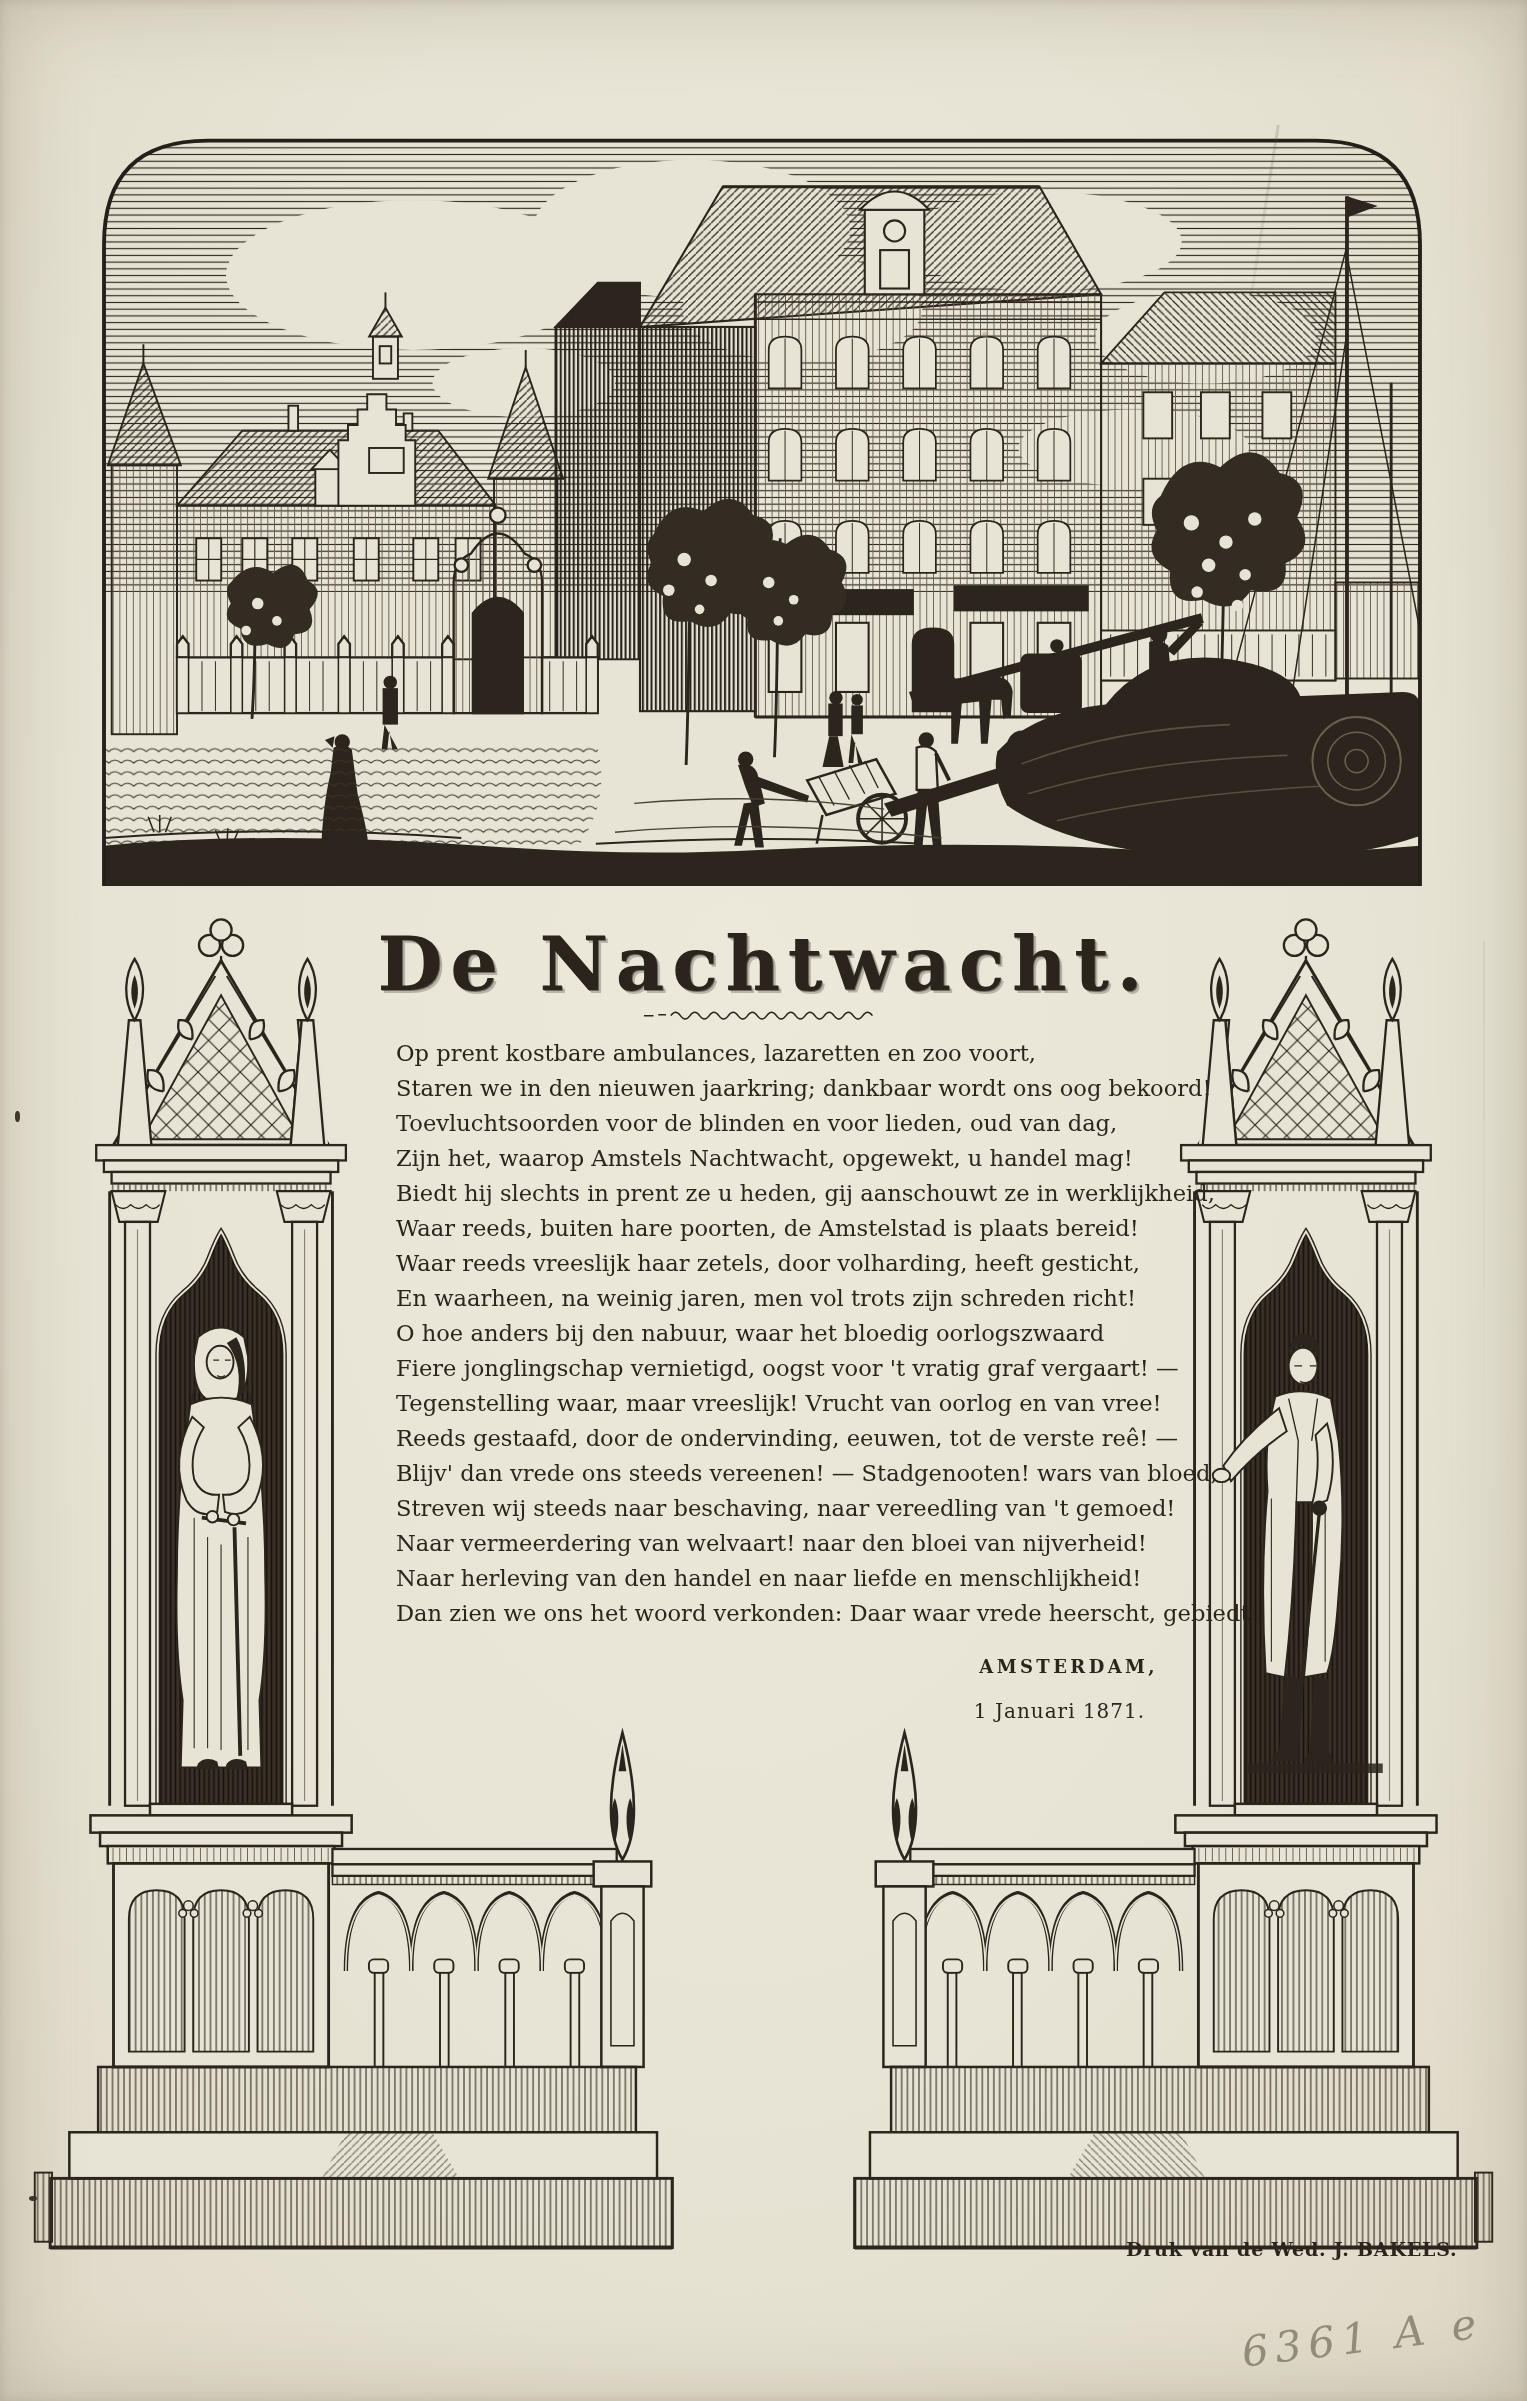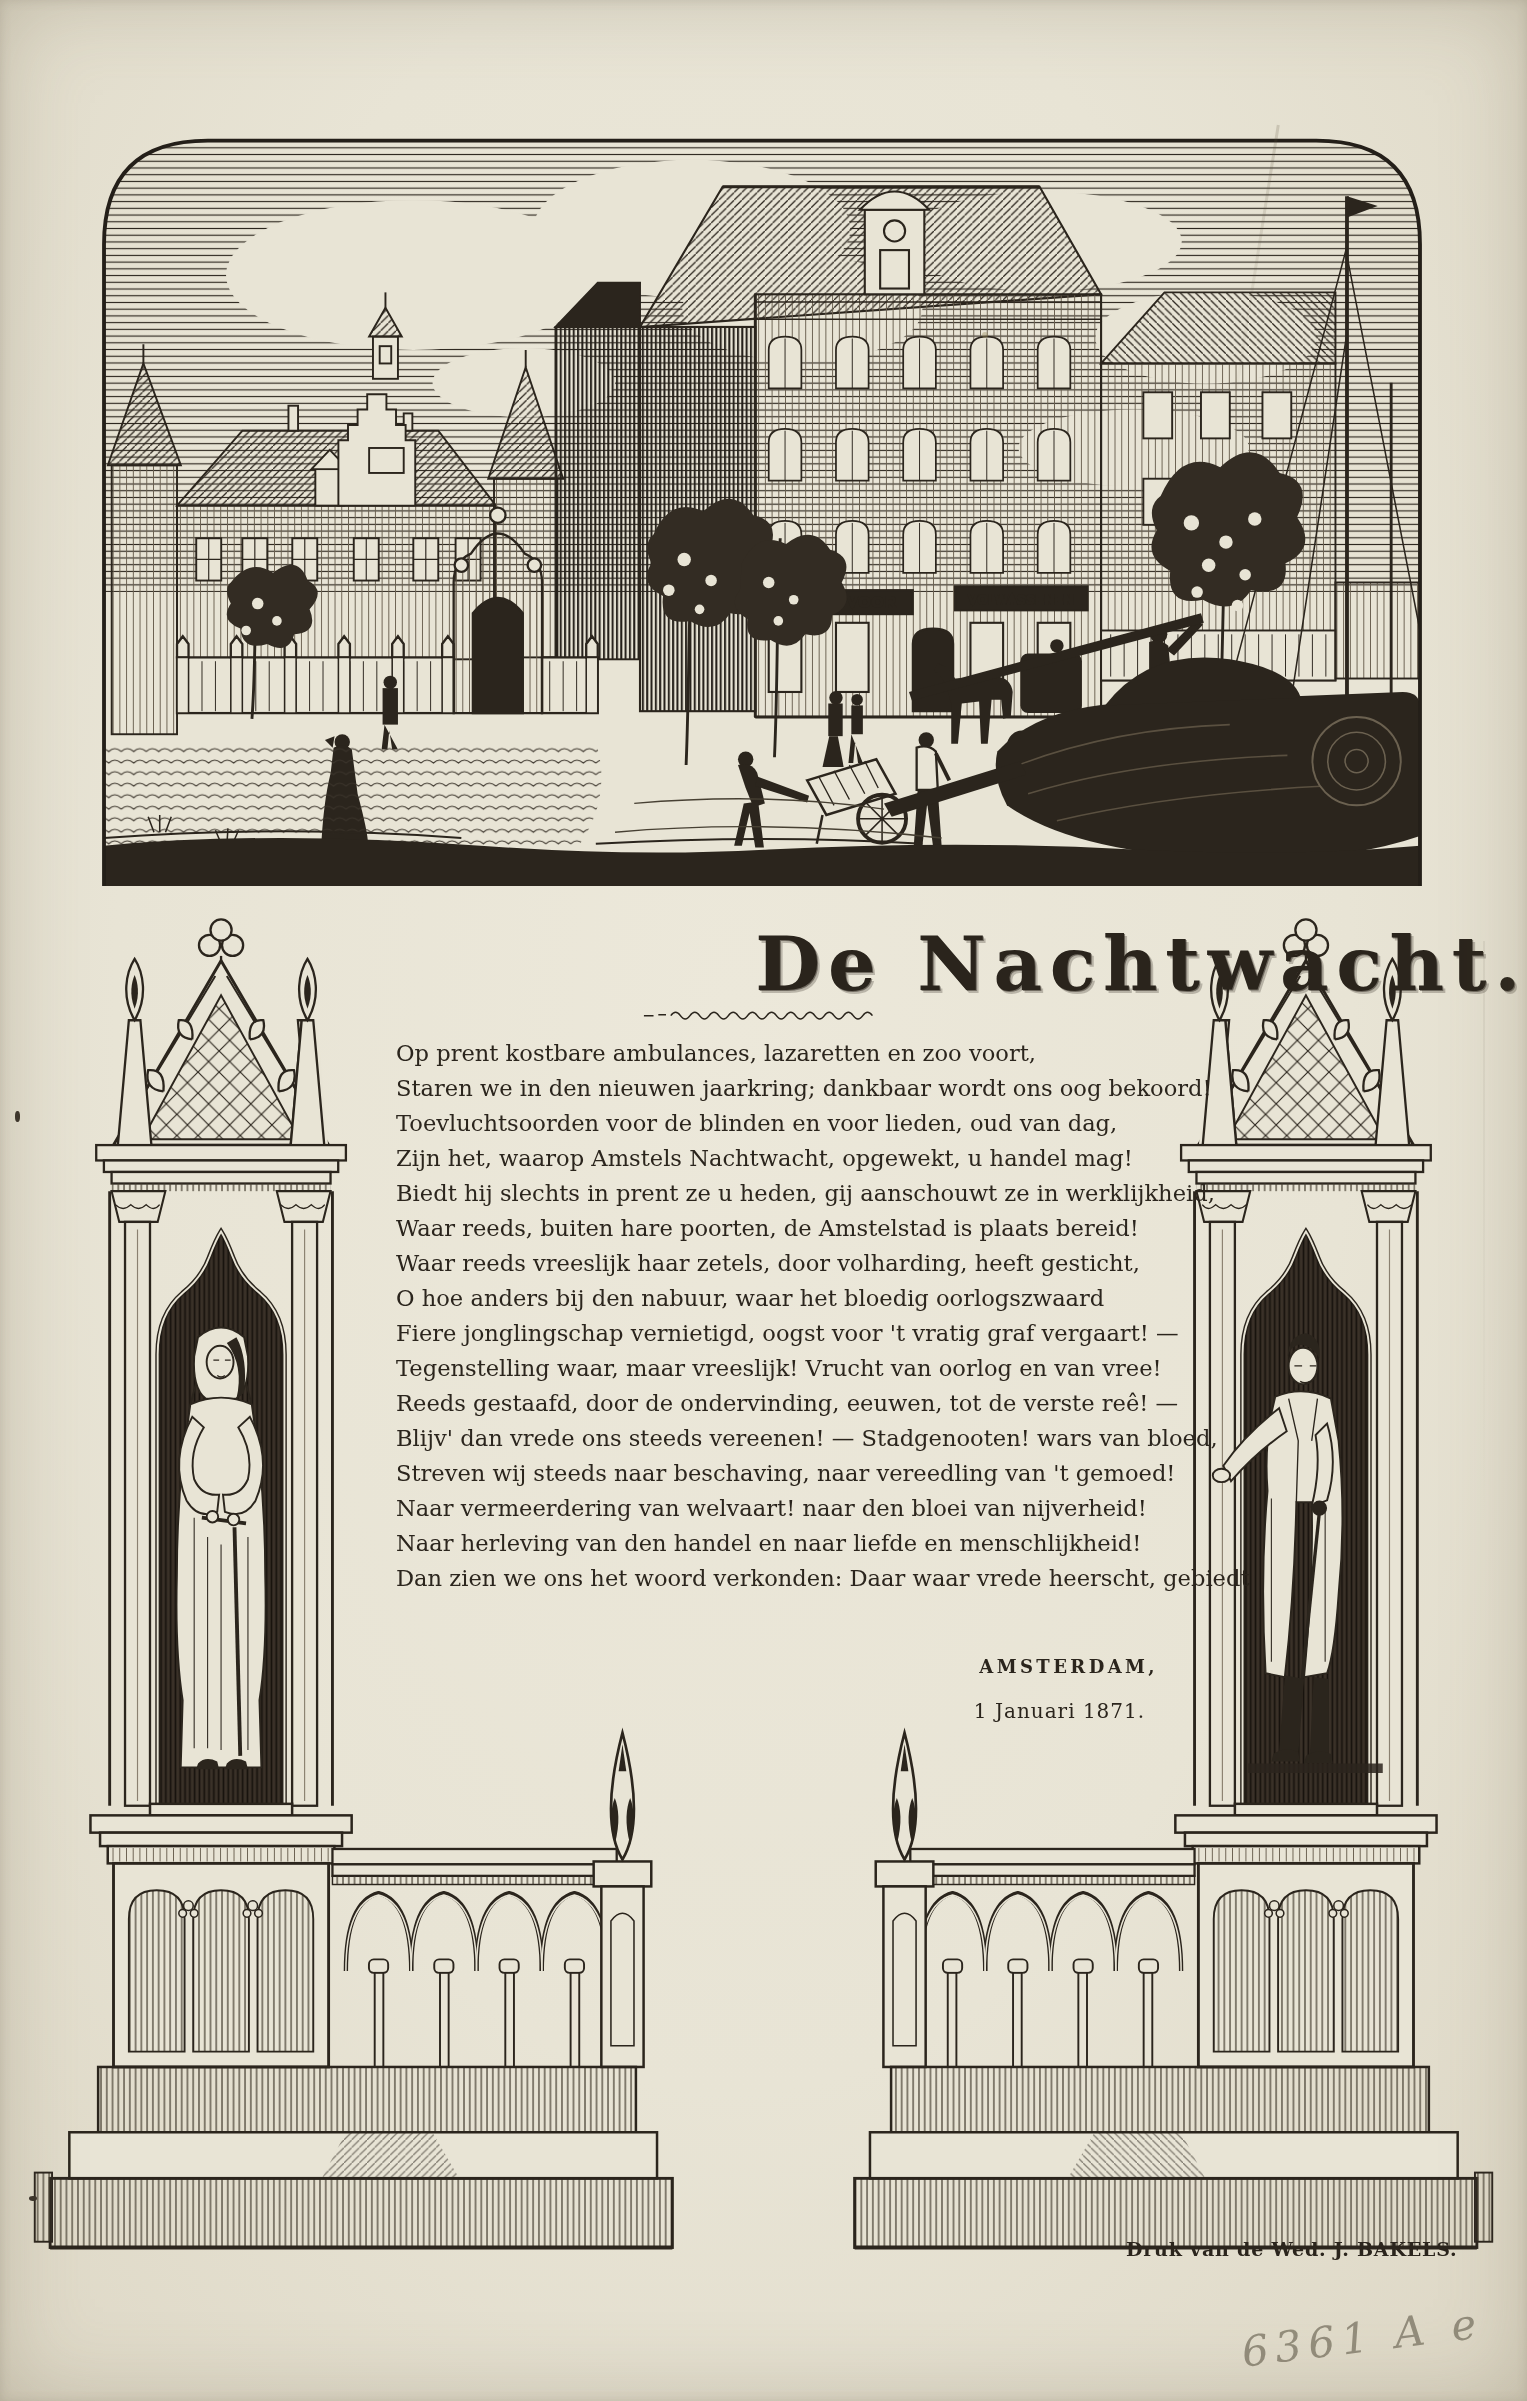--- a/index.html
+++ b/index.html
@@ -12,21 +12,21 @@
     box-shadow:inset 0 0 86px rgba(110,100,75,.28), inset 0 0 11.5px rgba(90,80,60,.18);}
   .crease{position:absolute;background:linear-gradient(180deg,rgba(90,80,58,.20),rgba(90,80,58,0));pointer-events:none;}
   .crease.tr{left:1252px;top:123px;width:2.9px;height:317px;transform:rotate(9deg);}
   .crease.r{left:1483px;top:941px;width:1.9px;height:596px;opacity:.45;}
   .speck{position:absolute;background:#3a332a;border-radius:50%;}
   .engraving{position:absolute;left:96px;top:131px;}
   .monument{position:absolute;top:903px;}
   .monument.left{left:29px;}
   .monument.right{left:845px;}
   .title{
-    position:absolute;left:0;top:920px;width:1528px;text-align:right;
+    position:absolute;left:0;top:920px;width:1528px;text-align:center;
     font-weight:bold;font-size:75px;letter-spacing:7.7px;color:#2a241c;
     text-shadow:2.9px 2.9px 0 rgba(42,36,28,.26), 1px 1px 0 rgba(42,36,28,.5);
   }
   .squiggle{position:absolute;left:642px;top:1007px;}
   .poem{position:absolute;left:396px;top:1036px;width:769px;font-size:22.6px;line-height:35px;white-space:nowrap;}
   .poem .ln{height:35px;}
   .dateline{position:absolute;left:961px;top:1656px;width:197px;text-align:center;}
   .dateline .city{font-size:18px;font-weight:bold;letter-spacing:3.4px;text-align:right;}
   .dateline .date{font-size:20px;margin-top:22px;letter-spacing:1px;}
   .imprint{position:absolute;left:1093px;top:2238px;font-size:19px;font-weight:bold;letter-spacing:0.8px;margin-left:33px;}
@@ -518,20 +518,21 @@
   </svg>
 
   <div class="poem">
     <div class="ln">Op prent kostbare ambulances, lazaretten en zoo voort,</div>
     <div class="ln">Staren we in den nieuwen jaarkring; dankbaar wordt ons oog bekoord!</div>
     <div class="ln">Toevluchtsoorden voor de blinden en voor lieden, oud van dag,</div>
     <div class="ln">Zijn het, waarop Amstels Nachtwacht, opgewekt, u handel mag!</div>
     <div class="ln">Biedt hij slechts in prent ze u heden, gij aanschouwt ze in werklijkheid,</div>
     <div class="ln">Waar reeds, buiten hare poorten, de Amstelstad is plaats bereid!</div>
     <div class="ln">Waar reeds vreeslijk haar zetels, door volharding, heeft gesticht,</div>
+    <div class="ln">En waarheen, na weinig jaren, men vol trots zijn schreden richt!</div>
     <div class="ln">O hoe anders bij den nabuur, waar het bloedig oorlogszwaard</div>
     <div class="ln">Fiere jonglingschap vernietigd, oogst voor 't vratig graf vergaart! —</div>
     <div class="ln">Tegenstelling waar, maar vreeslijk! Vrucht van oorlog en van vree!</div>
     <div class="ln">Reeds gestaafd, door de ondervinding, eeuwen, tot de verste reê! —</div>
     <div class="ln">Blijv' dan vrede ons steeds vereenen! — Stadgenooten! wars van bloed,</div>
     <div class="ln">Streven wij steeds naar beschaving, naar vereedling van 't gemoed!</div>
     <div class="ln">Naar vermeerdering van welvaart! naar den bloei van nijverheid!</div>
     <div class="ln">Naar herleving van den handel en naar liefde en menschlijkheid!</div>
     <div class="ln">Dan zien we ons het woord verkonden: Daar waar vrede heerscht, gebiedt</div>
   </div>

